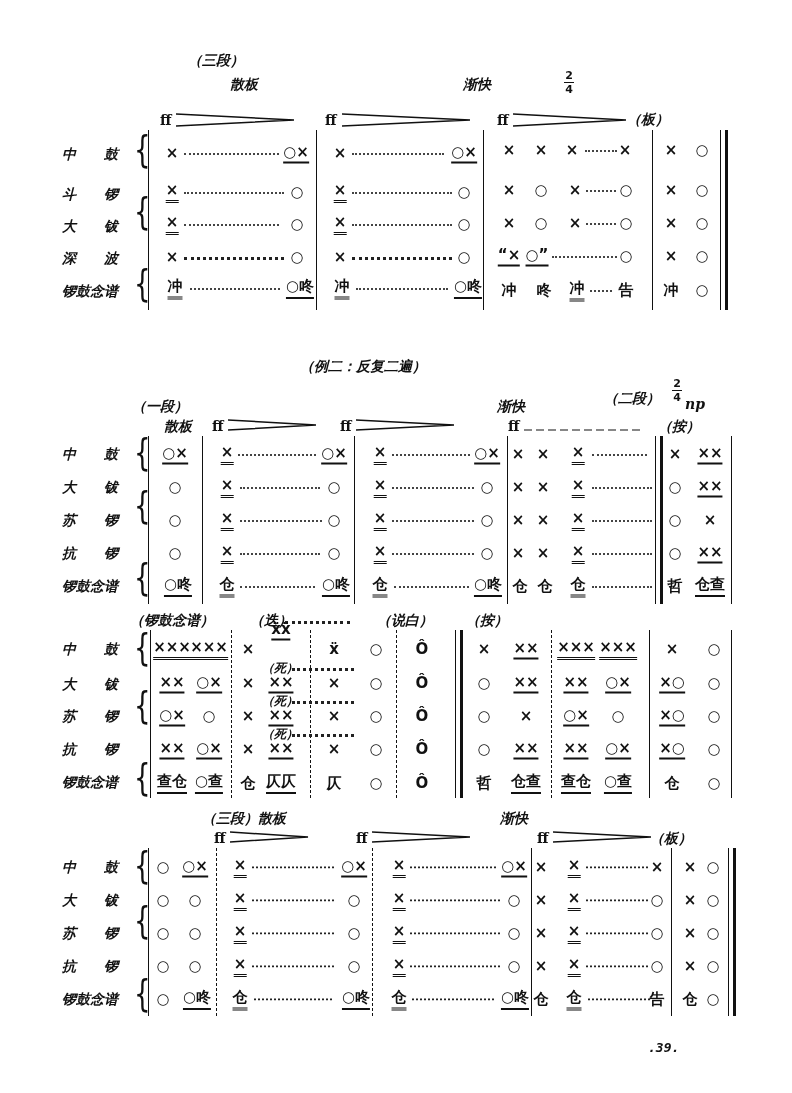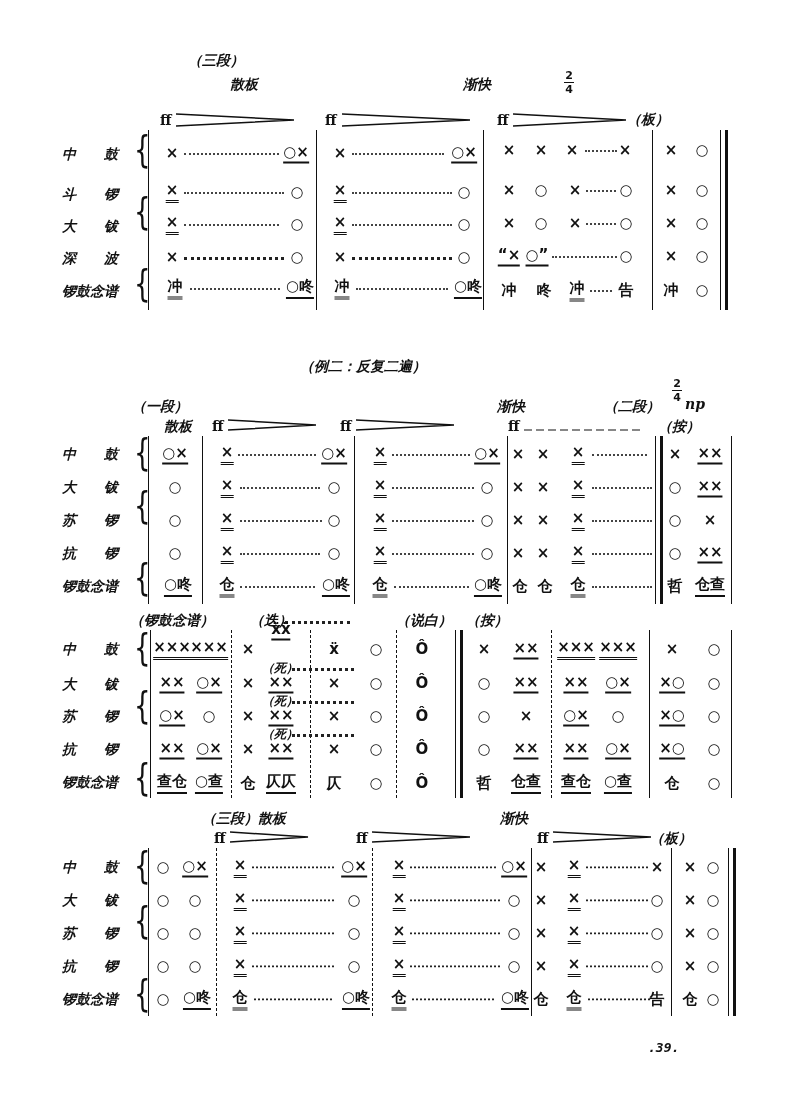--- a/index.html
+++ b/index.html
@@ -132,21 +132,21 @@
 <div class="cell dul" style="left:577px;top:290px;">冲</div>
 <div class="wave" style="left:590px;top:290px;width:22px;"></div>
 <div class="cell" style="left:626px;top:290px;">告</div>
 <div class="cell" style="left:671px;top:290px;">冲</div>
 <div class="cell" style="left:702px;top:290px;">○</div>
 
 <div class="abs hdr" style="left:300px;top:358px;">（例二：反复二遍）</div>
 <div class="abs hdr" style="left:132px;top:398px;">（一段）</div>
 <div class="abs hdr" style="left:164px;top:418px;">散板</div>
 <div class="abs hdr" style="left:497px;top:398px;">渐快</div>
-<div class="abs hdr" style="left:604px;top:398px;text-align:center;">（二段）</div>
+<div class="abs hdr" style="left:604px;top:390px;text-align:center;">（二段）</div>
 <div class="frac" style="left:672px;top:378px;">
   <span>2</span>
     <span class="line"></span>
     <span>4</span>
 </div>
 <div class="abs hdr" style="left:685px;top:396px;font-family:'DejaVu Serif',serif;">np</div>
 <div class="abs hdr" style="left:658px;top:418px;">（按）</div>
 
 <div class="ff" style="left:212px;top:418px;">ff</div>
 <svg class="dim" style="left:228px;top:418px;" width="90" height="14">
@@ -244,21 +244,21 @@
 <div class="cell" style="left:520px;top:586px;">仓</div>
 <div class="cell" style="left:545px;top:586px;">仓</div>
 <div class="cell dul" style="left:578px;top:586px;">仓</div>
 <div class="wave" style="left:592px;top:586px;width:60px;"></div>
 <div class="cell" style="left:675px;top:586px;">哲</div>
 <div class="cell ul" style="left:710px;top:586px;">仓查</div>
 
 <div class="abs hdr" style="left:130px;top:612px;">（锣鼓念谱）</div>
 <div class="abs hdr" style="left:250px;top:612px;">（迭）</div>
 <div class="dots" style="left:285px;top:621px;width:65px;"></div>
-<div class="abs hdr" style="left:396px;top:612px;">（说白）</div>
+<div class="abs hdr" style="left:377px;top:612px;">（说白）</div>
 <div class="abs hdr" style="left:466px;top:612px;">（按）</div>
 
 <div class="abs lbl" style="left:62px;top:641px;">中　　鼓</div>
 <div class="abs lbl" style="left:62px;top:676px;">大　　钹</div>
 <div class="abs lbl" style="left:62px;top:708px;">苏　　锣</div>
 <div class="abs lbl" style="left:62px;top:741px;">抗　　锣</div>
 <div class="abs lbl" style="left:62px;top:774px;">锣鼓念谱</div>
 
 <div class="brace" style="left:134px;top:632px;">{</div>
 <div class="brace" style="left:134px;top:690px;">{</div>

